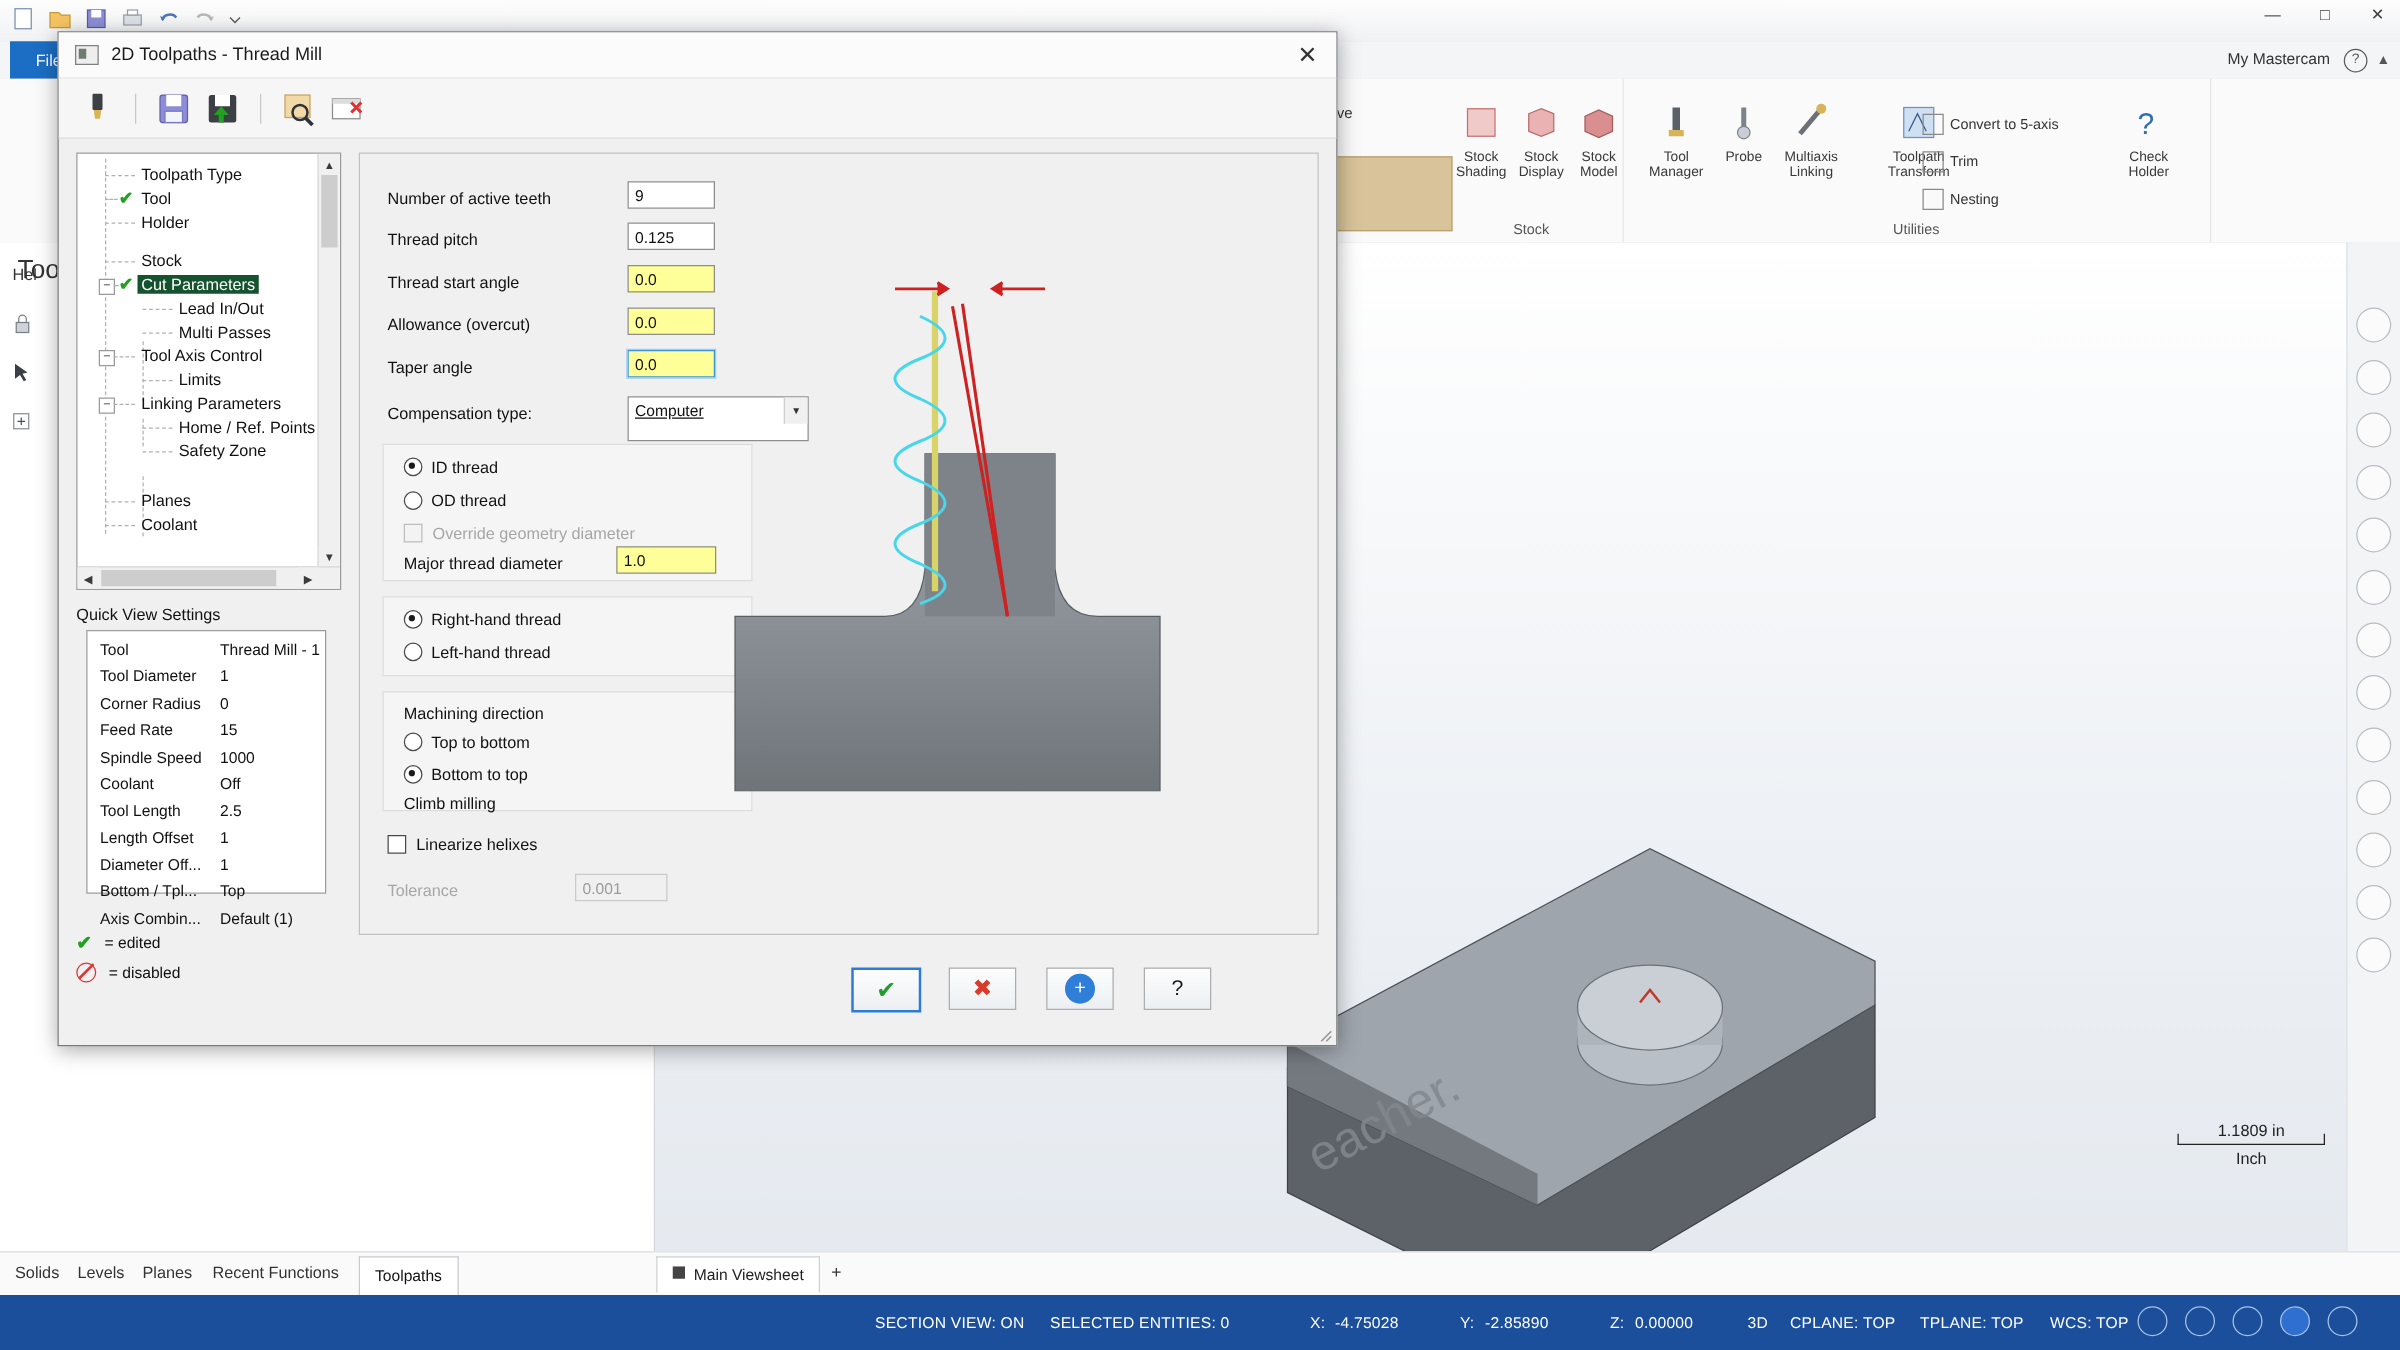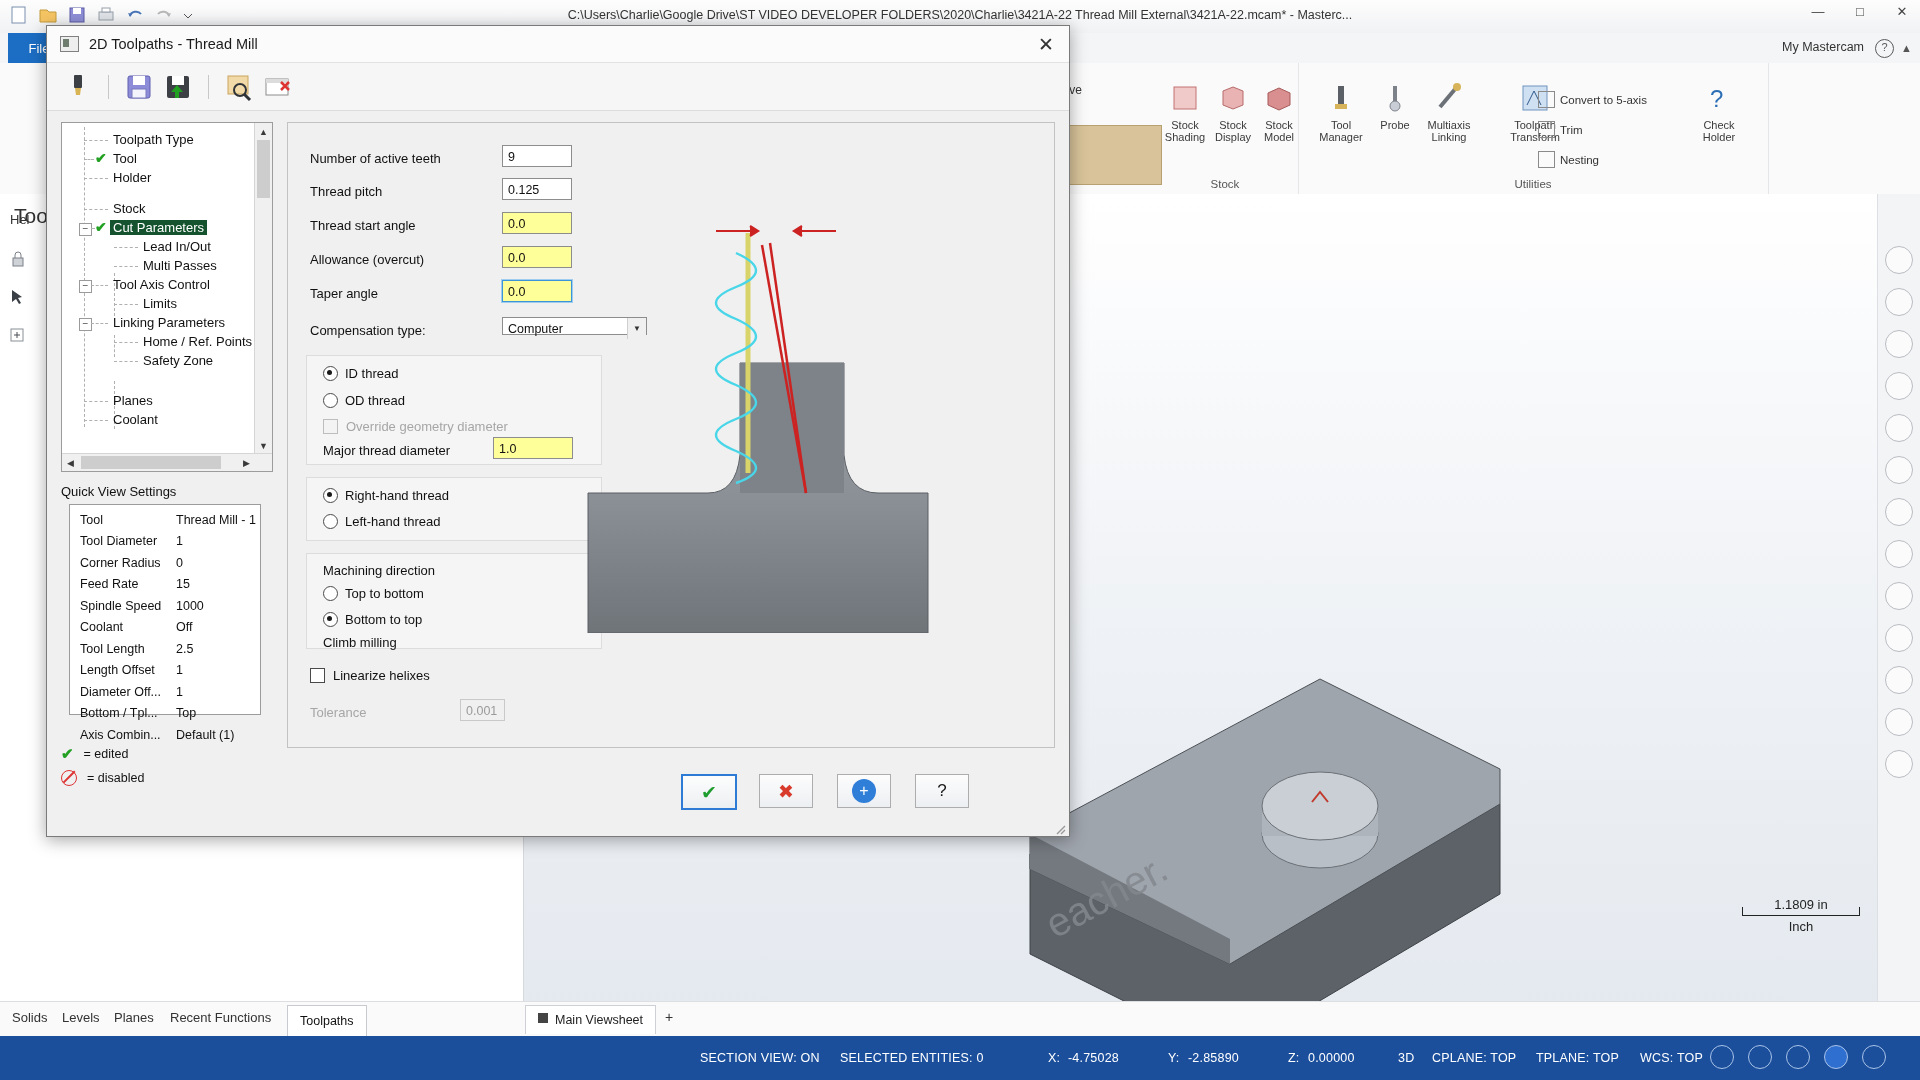--- a/index.html
+++ b/index.html
@@ -106,22 +106,22 @@
   .dis-g:after{content:"";position:absolute;left:-1px;top:5px;width:16px;height:1.6px;background:#d33;transform:rotate(-45deg);}
 
   
   .panel{position:absolute;left:240px;top:12px;right:14px;bottom:88px;background:#f0f0f0;border:1px solid #c2c2c2;}
   .fld-label{position:absolute;font-size:13px;color:#111;}
   .txtin{position:absolute;height:22px;border:1px solid #8d8d8d;background:#fff;font-size:12.5px;color:#111;
       padding:0 5px;line-height:22px;box-sizing:border-box;}
   .txtin.y{background:#ffff99;}
   .txtin.focus{border:1px solid #3c95d8;outline:1px solid #9fcdf0;}
   .txtin.dis{color:#9a9a9a;background:#f0f0f0;border:1px solid #c9c9c9;}
-  .selbox{position:absolute;height:18px;border:1px solid #8d8d8d;background:#fff;font-size:12.5px;color:#111;
-      line-height:23px;padding-left:5px;box-sizing:border-box;}
+  .selbox{position:absolute;height:36px;border:1px solid #8d8d8d;background:#fff;font-size:12.5px;color:#111;
+      line-height:23px;padding-left:5px;box-sizing:border-box;text-decoration:underline;}
   .selbox .arrow{position:absolute;right:0;top:0;width:18px;height:21px;background:#f0f0f0;border-left:1px solid #cfcfcf;
       display:flex;align-items:center;justify-content:center;font-size:8px;color:#333;}
 
   .gbox{position:absolute;border:1px solid #dcdcdc;background:#f5f5f5;}
   .radio{position:absolute;display:flex;align-items:flex-start;gap:7px;font-size:13px;color:#111;}
   .rdot{width:13px;height:13px;border:1.4px solid #4a4a4a;border-radius:50%;background:#fff;position:relative;flex:none;}
   .rdot.on:after{content:"";position:absolute;left:2.5px;top:2.5px;width:5px;height:5px;border-radius:50%;background:#1a1a1a;}
   .cbox{position:absolute;display:flex;align-items:center;gap:8px;font-size:13px;color:#111;}
   .csq{width:13px;height:13px;border:1.3px solid #4a4a4a;background:#fff;flex:none;}
   .cbox.dis{color:#a6a6a6;} .cbox.dis .csq{border-color:#bdbdbd;background:#f3f3f3;}
@@ -168,21 +168,20 @@
       <span class="qicon">
         <svg width="22" height="22">
             <path d="M16 12a6 5 0 0 0-11-2" stroke="#b8b8b8" fill="none" stroke-width="2"></path>
             <path d="M18 9l-4 1 2 3z" fill="#b8b8b8"></path>
           </svg></span>
       <span class="qicon">
         <svg width="12" height="22">
             <path d="M2 10l4 4 4-4" stroke="#555" fill="none"></path>
           </svg></span>
     </div>
-    <div class="mc-title-text">C:\Users\Charlie\Google Drive\ST VIDEO DEVELOPER FOLDERS\2020\Charlie\3421A-22 Thread Mill External\3421A-22.mcam* - Masterc...</div>
     <div class="win-btns">
       <span>—</span>
       <span>□</span>
       <span>✕</span>
     </div>
   </div>
 
   <div class="mc-tabbar">
     <div class="mc-file-tab">File</div>
     <div class="mc-mytab">My Mastercam</div>
@@ -625,21 +624,21 @@
         <span>Bottom to top</span>
       </div>
       <div class="fld-label" style="left:35px;top:512px;">Climb milling</div>
 
       <div class="cbox" style="left:22px;top:545px;">
         <span class="csq"></span>
         <span>Linearize helixes</span>
       </div>
 
       <div class="fld-label" style="left:22px;top:582px;color:#a6a6a6;">Tolerance</div>
-      <div class="txtin dis" style="left:172px;top:576px;width:45px;">0.001</div>
+      <div class="txtin dis" style="left:172px;top:576px;width:74px;">0.001</div>
 
       <div class="preview">
         <svg width="420" height="440" style="position:absolute;left:-40px;top:-20px;">
           <path d="M40 300 L40 440 L380 440 L380 300 L330 300 Q300 300 296 262 L296 170 L192 170 L192 262 Q188 300 160 300 Z" fill="url(#gradSteel)" stroke="#5a5f64"></path>
           <defs>
             <linearGradient id="gradSteel" x1="0" y1="0" x2="0" y2="1">
               <stop offset="0" stop-color="#9aa0a6"></stop>
                 <stop offset="0.5" stop-color="#8a9096"></stop>
                 <stop offset="1" stop-color="#6f7479"></stop>
             </linearGradient>

